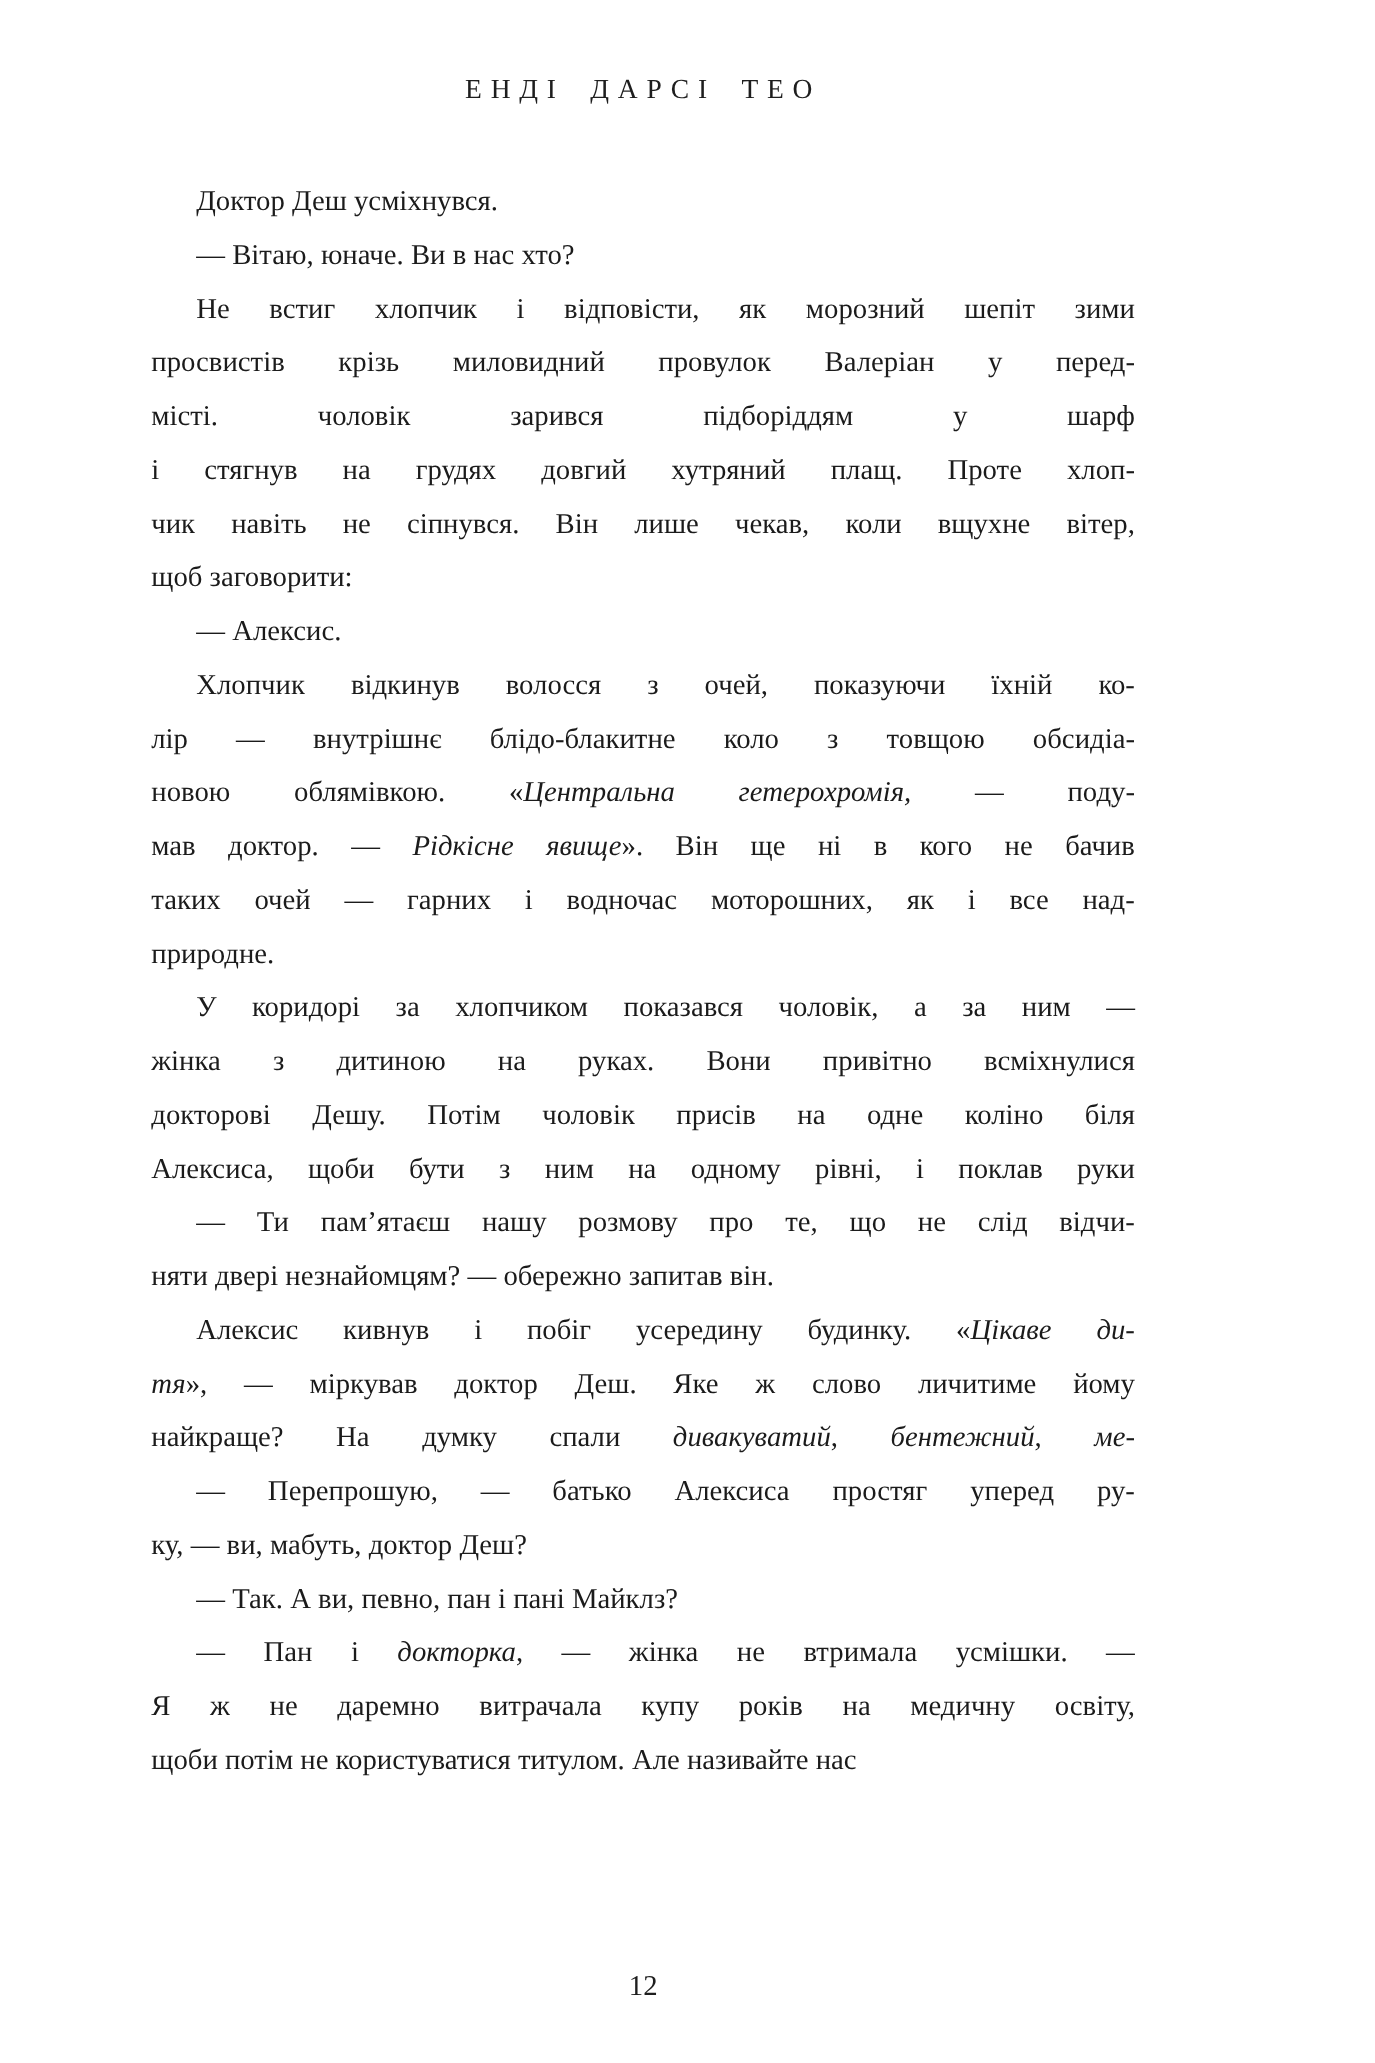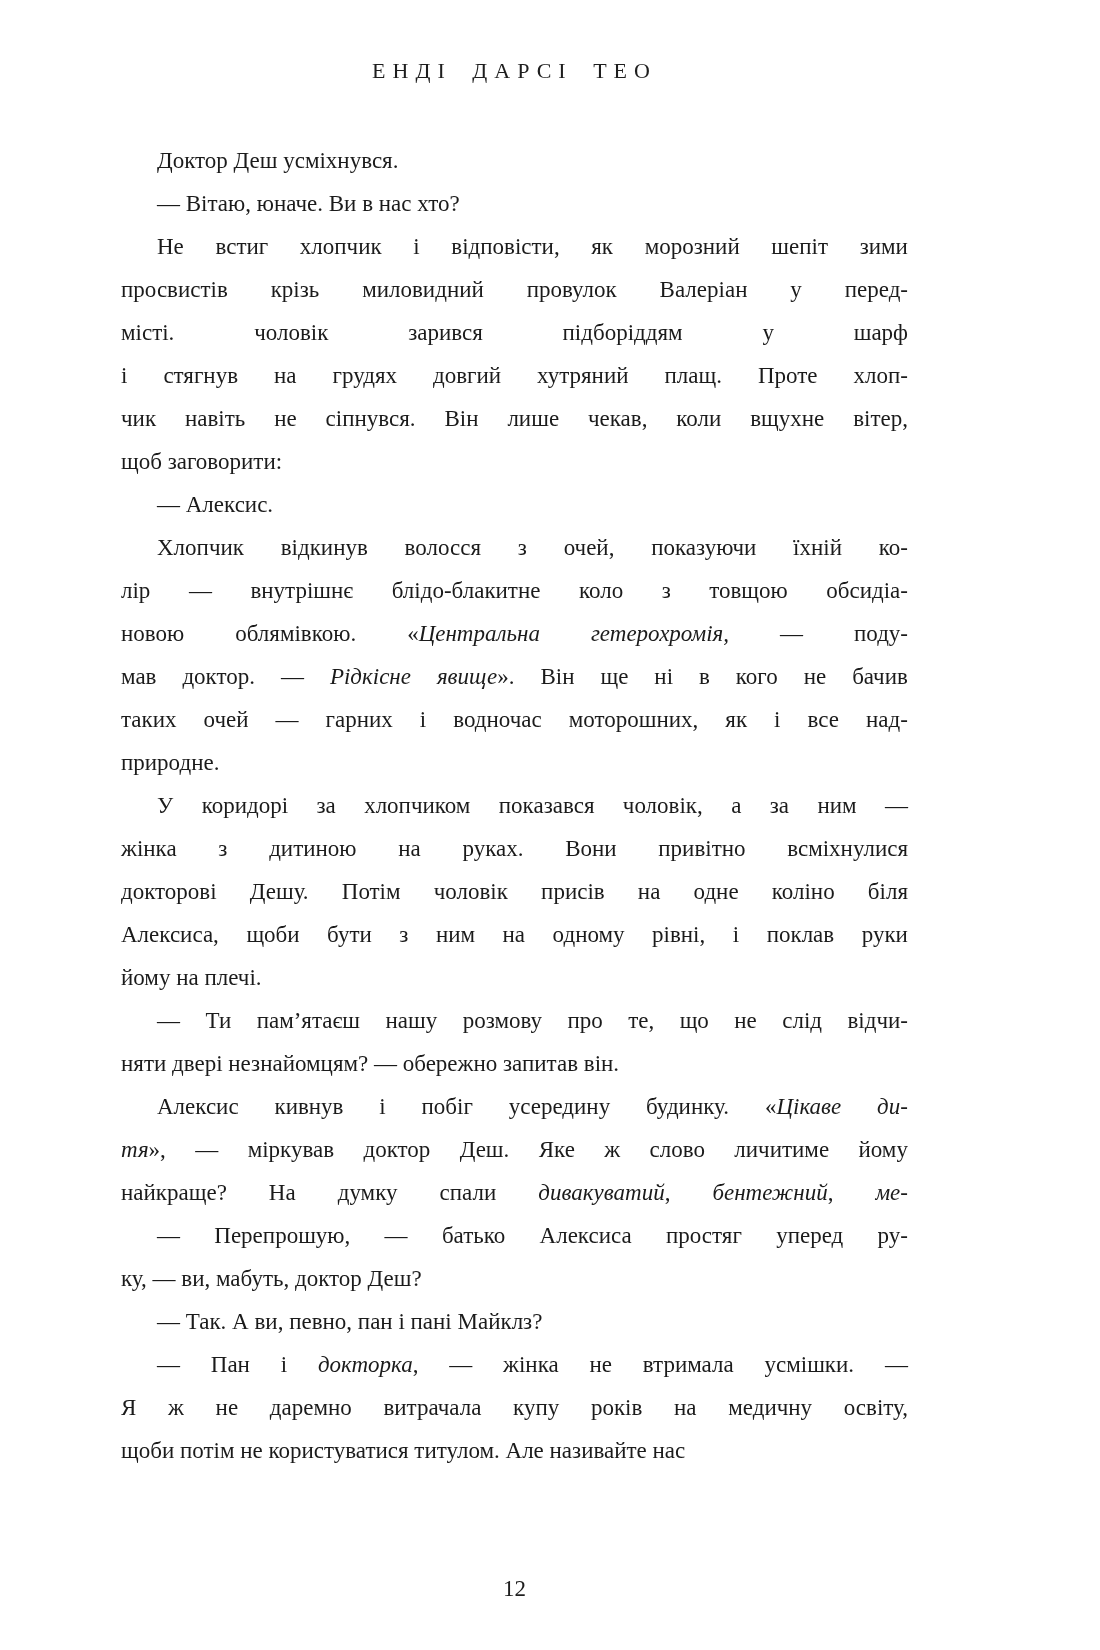--- a/index.html
+++ b/index.html
@@ -229,21 +229,20 @@
           <span class="w"><span>бути</span></span>
           <span class="w"><span>з</span></span>
           <span class="w"><span>ним</span></span>
           <span class="w"><span>на</span></span>
           <span class="w"><span>одному</span></span>
           <span class="w"><span>рівні,</span></span>
           <span class="w"><span>і</span></span>
           <span class="w"><span>поклав</span></span>
           <span class="w"><span>руки</span></span>
         </div>
-        <div class="line b"><span>йому на плечі.</span></div>
       </div>
       <div class="paragraph">
         <div class="line j first">
           <span class="w"><span>—</span></span>
           <span class="w"><span>Ти</span></span>
           <span class="w"><span>пам’ятаєш</span></span>
           <span class="w"><span>нашу</span></span>
           <span class="w"><span>розмову</span></span>
           <span class="w"><span>про</span></span>
           <span class="w"><span>те,</span></span>

